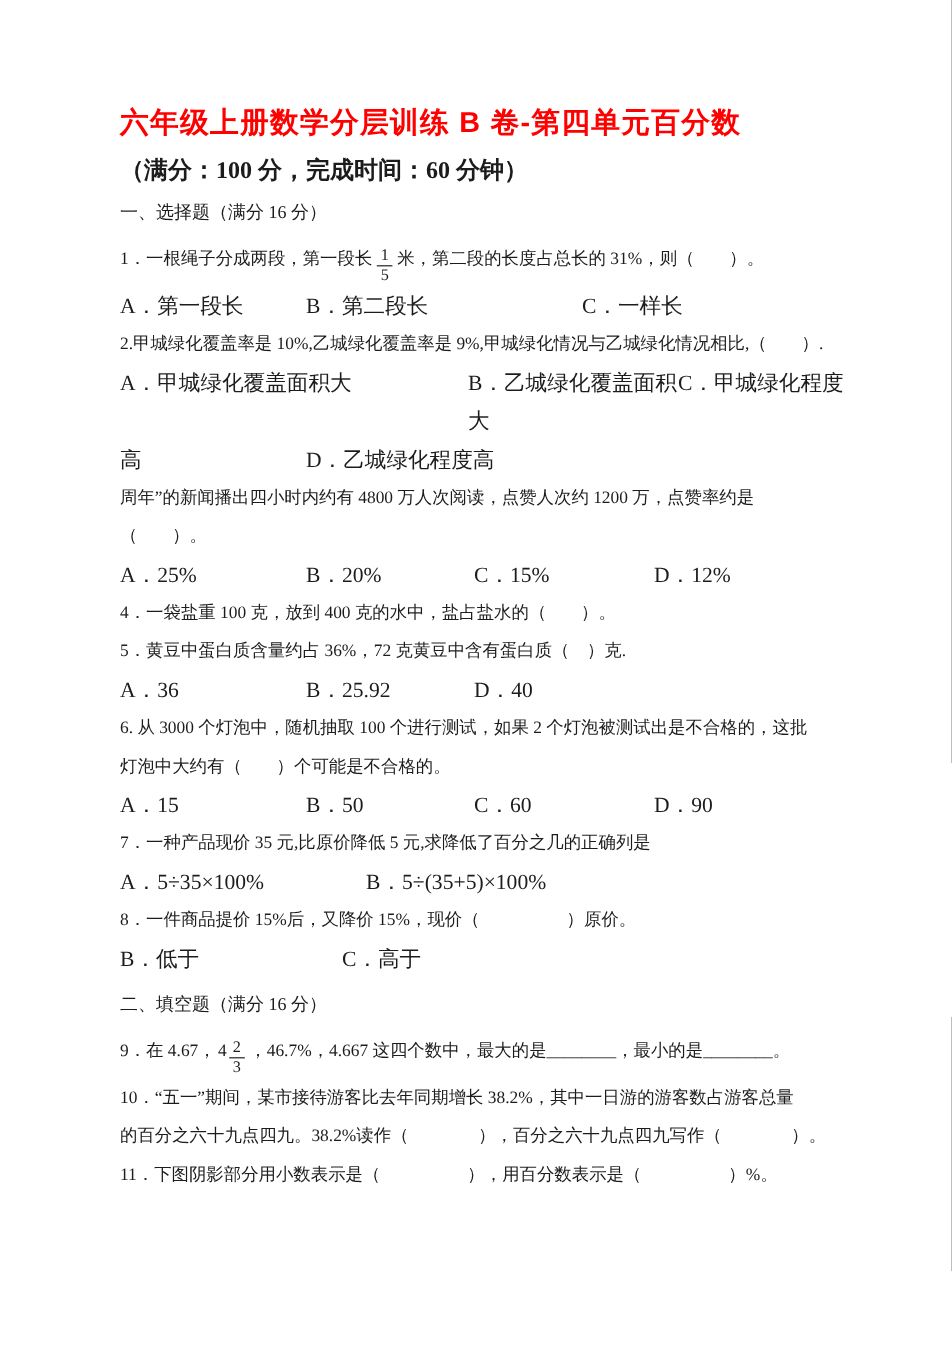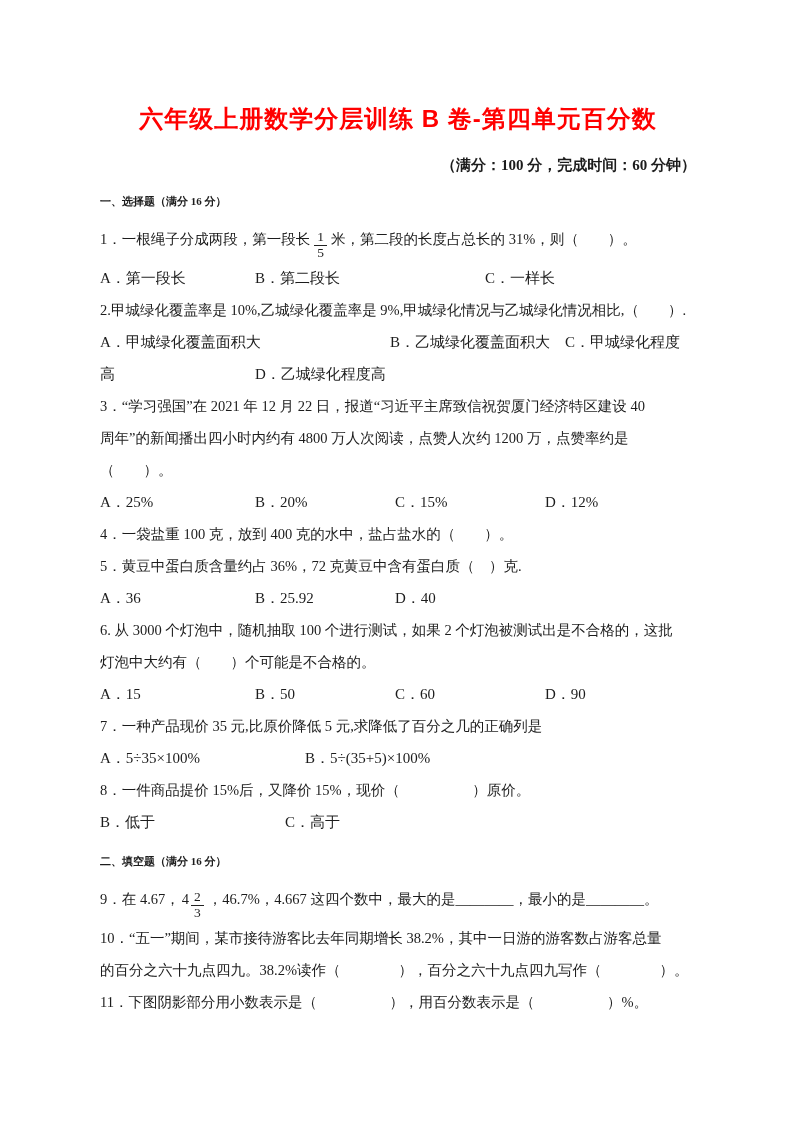--- a/index.html
+++ b/index.html
@@ -7,34 +7,34 @@
     position:relative;
     width:793px;height:1122px;
     background:#ffffff;
     margin:0 auto;
     font-family:"Liberation Serif","DejaVu Serif",serif;
     color:#1c1c1c;
     overflow:hidden;
   }
   .content{position:absolute;left:100px;top:86px;width:596px;}
   .title{
-    font-size:24px;font-weight:bold;text-align:center;
-    line-height:34px;letter-spacing:1px;margin:16px;
+    font-size:24px;font-weight:bold;text-align:left;
+    line-height:34px;letter-spacing:1px;margin:0;
     font-family:"Liberation Sans","DejaVu Sans",sans-serif;
   }
   .subtitle{
-    font-size:15px;font-weight:bold;text-align:right;
+    font-size:20px;font-weight:bold;text-align:left;
     line-height:26px;margin-top:9px;
   }
   .sec-heading{
-    font-size:11px;font-weight:bold;line-height:30px;margin-top:8px;
+    font-size:15px;font-weight:normal;line-height:30px;margin-top:8px;
   }
   .line{font-size:14.5px;line-height:32px;}
   .tall{line-height:46px;}
-  .opts{display:flex;font-size:15px;line-height:32px;}
+  .opts{display:flex;font-size:18px;line-height:32px;}
   .opts span{flex:0 0 auto;}
   
   .q1o .o0{width:155px}.q1o .o1{width:230px}
   .q2o1 .o0{width:290px}.q2o1 .o1{width:175px}
   .q2o2 .o0{width:155px}
   .c4 .o0{width:155px}.c4 .o1{width:140px}.c4 .o2{width:150px}
   .c3b .o0{width:205px}.c3b .o1{width:185px}
   
   .frac{
     display:inline-block;vertical-align:-13px;text-align:center;
@@ -68,21 +68,20 @@
     <div class="opts q2o1">
       <span class="o0">A．甲城绿化覆盖面积大</span>
       <span class="o1">B．乙城绿化覆盖面积大</span>
       <span class="o2">C．甲城绿化程度</span>
     </div>
     <div class="opts q2o2">
       <span class="o0">高</span>
       <span class="o1">D．乙城绿化程度高</span>
     </div>
 
-    <div class="line">3．“学习强国”在 2021 年 12 月 22 日，报道“习近平主席致信祝贺厦门经济特区建设 40</div>
     <div class="line">周年”的新闻播出四小时内约有 4800 万人次阅读，点赞人次约 1200 万，点赞率约是（　　）。</div>
     <div class="opts c4">
       <span class="o0">A．25%</span>
       <span class="o1">B．20%</span>
       <span class="o2">C．15%</span>
       <span class="o3">D．12%</span>
     </div>
 
     <div class="line">4．一袋盐重 100 克，放到 400 克的水中，盐占盐水的（　　）。</div>
 

